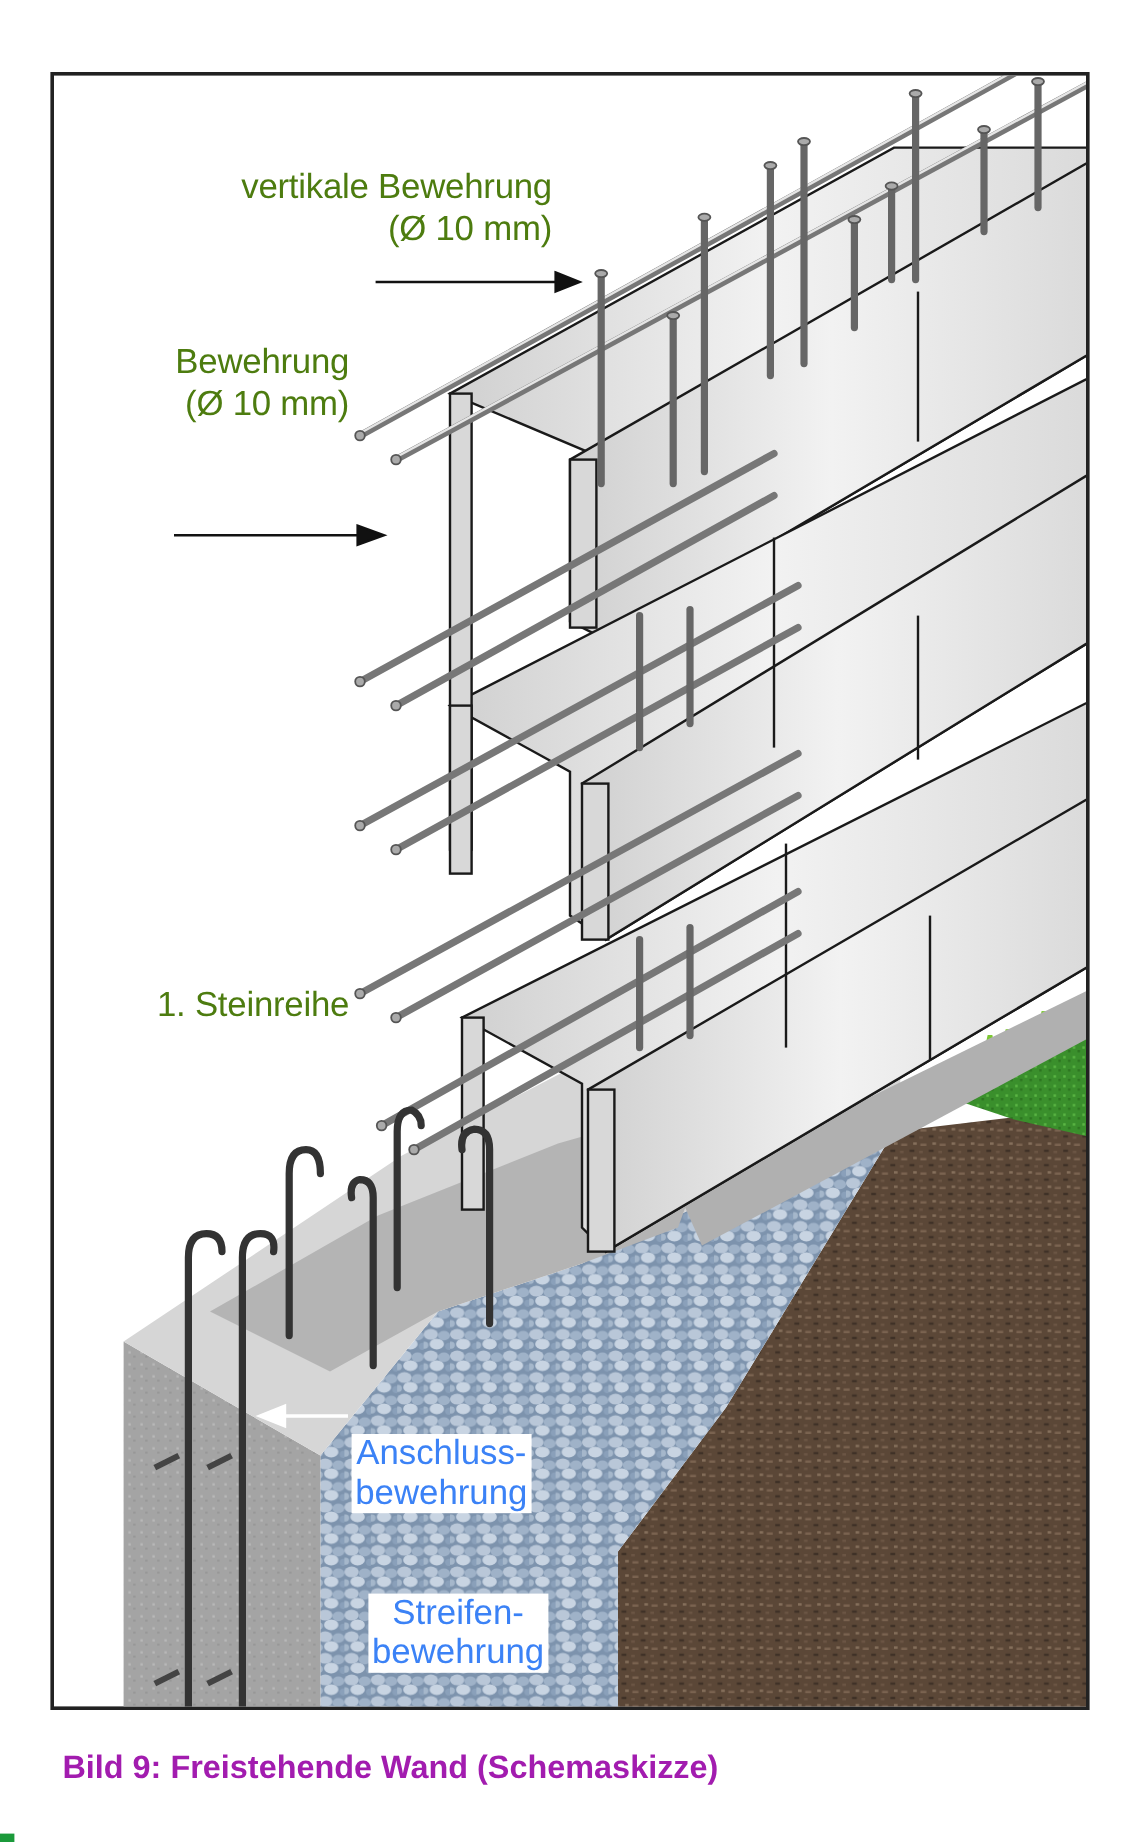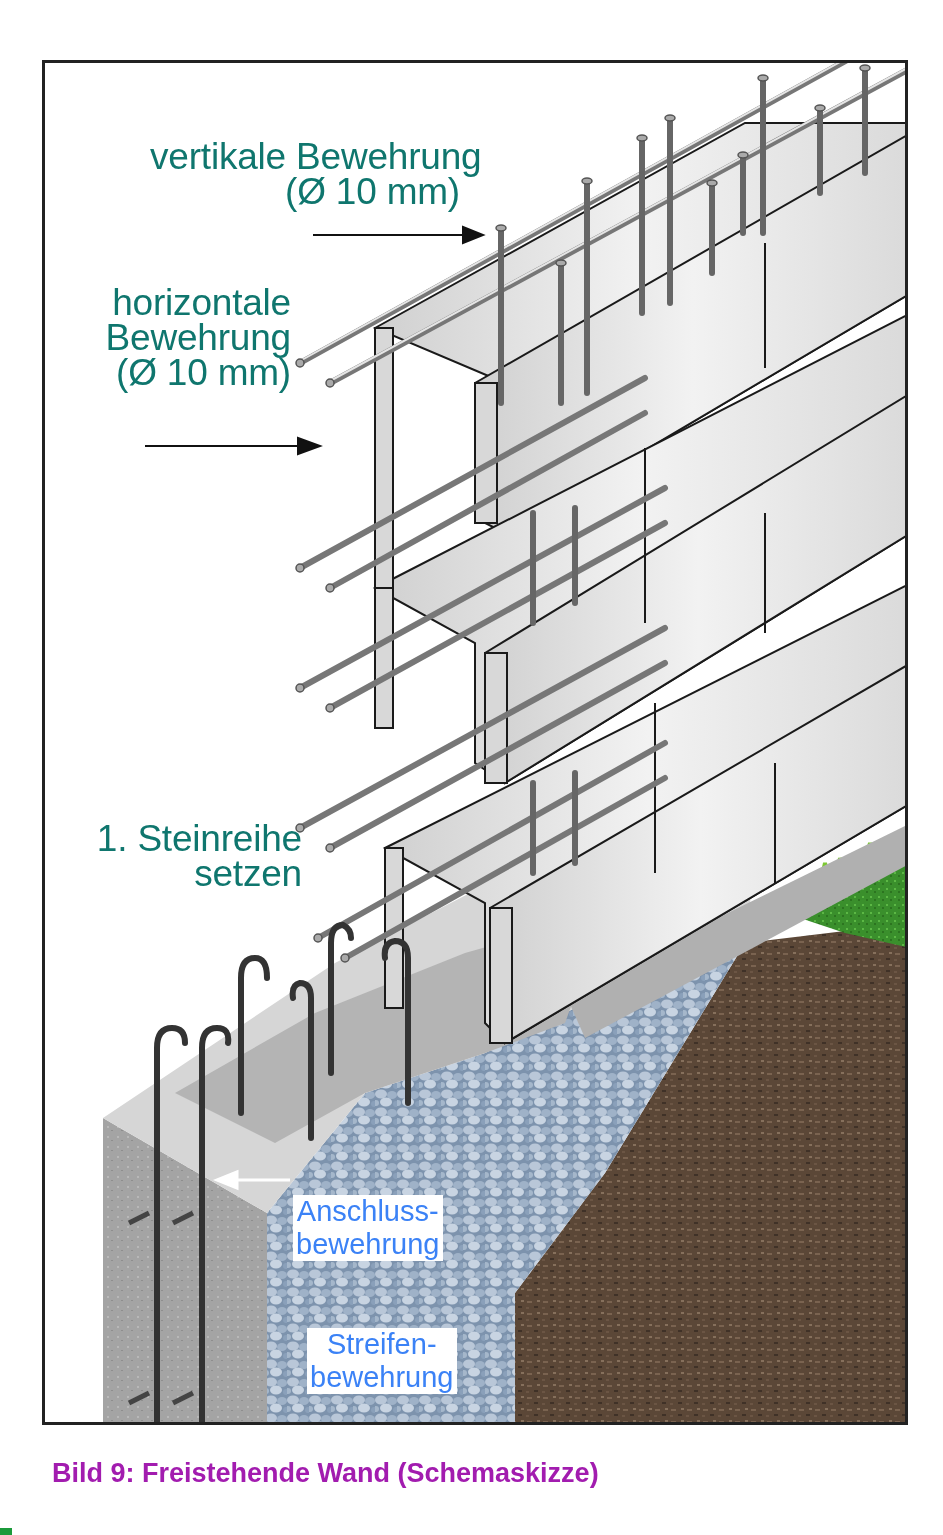--- a/index.html
+++ b/index.html
@@ -1,19 +1,19 @@
 <!DOCTYPE html>
 <html><head>
 <meta charset="utf-8">
 <style>
   html, body { margin:0; padding:0; background:#ffffff; }
   body { width:943px; height:1535px; position:relative; overflow:hidden; font-family:"Liberation Sans", sans-serif; }
   #figure { position:absolute; left:42px; top:60px; width:866px; height:1365px; border:3px solid #222; box-sizing:border-box; background:#fff; overflow:hidden; }
   #figure svg { position:absolute; left:0; top:0; }
-  .lbl { position:absolute; color:#0f766e; font-size:37px; line-height:35px; text-align:right; white-space:nowrap; letter-spacing:-0.2px; }
+  .lbl { position:absolute; color:#4d7c0f; font-size:29px; line-height:35px; text-align:right; white-space:nowrap; letter-spacing:-0.2px; }
   .boxlbl { position:absolute; background:#fff; color:#3b82f6; font-size:29px; line-height:33px; text-align:center; padding:0 3px; white-space:nowrap; }
   #caption { position:absolute; left:52px; top:1458px; font-size:27px; font-weight:bold; color:#a21caf; font-family:"Liberation Sans", sans-serif; }
   #green-mark { position:absolute; left:0; top:1528px; width:12px; height:7px; background:#1b9a3a; }
 </style>
 </head>
 <body>
 
 <div id="figure">
   <svg width="866" height="1365" viewBox="0 0 866 1365">
     <defs>
@@ -171,27 +171,25 @@
       <line x1="190" y1="1117" x2="245" y2="1117"></line>
       <polygon points="192,1109 172,1117 192,1125"></polygon>
     </g>
   </svg>
 
   <div class="lbl" style="left:105px; top:76px; width:310px;">
     <div>vertikale Bewehrung</div>
     <div>(Ø 10 mm)</div>
   </div>
   <div class="lbl" style="left:40px; top:222px; width:206px;">
-    <div>horizontale</div>
     <div>Bewehrung</div>
     <div>(Ø 10 mm)</div>
   </div>
-  <div class="lbl" style="left:43px; top:758px; width:214px;">
+  <div class="lbl" style="left:32px; top:758px; width:214px;">
     <div>1. Steinreihe</div>
-    <div>setzen</div>
   </div>
   <div class="boxlbl" style="left:248px; top:1132px;">
     <div>Anschluss-</div>
     <div>bewehrung</div>
   </div>
   <div class="boxlbl" style="left:262px; top:1265px;">
     <div>Streifen-</div>
     <div>bewehrung</div>
   </div>
 </div>

